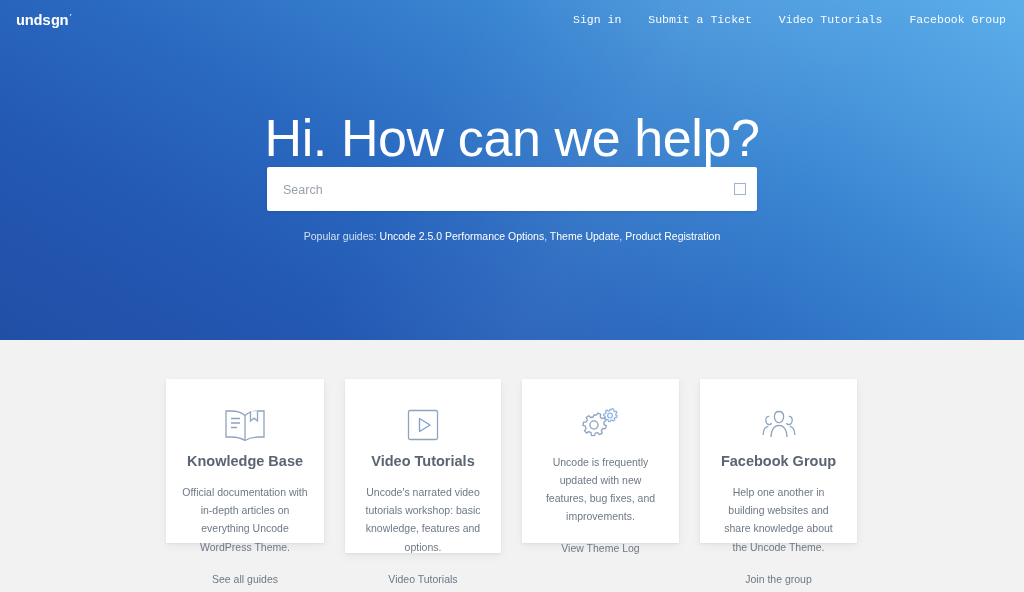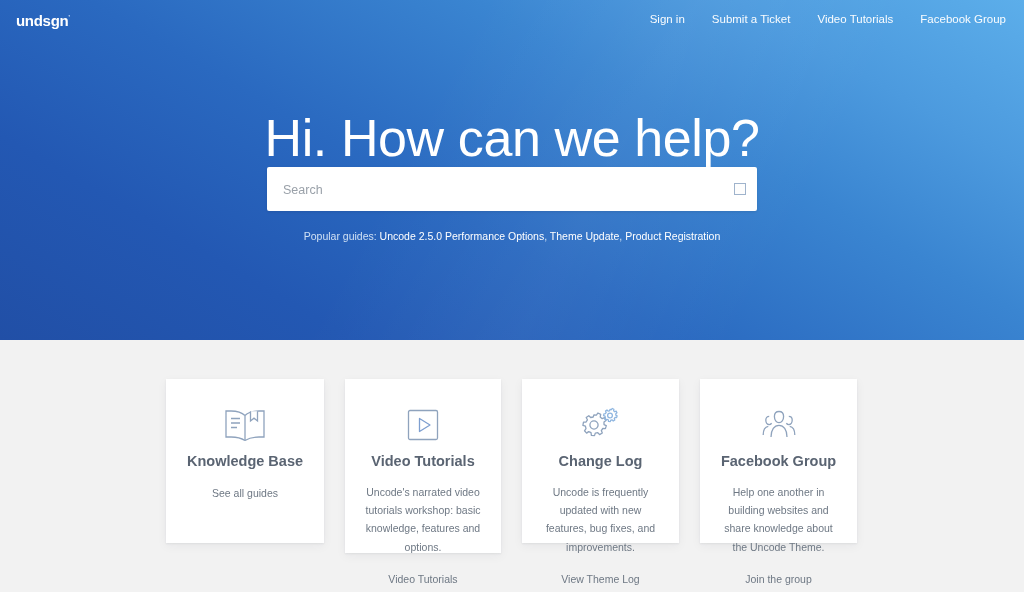--- a/index.html
+++ b/index.html
@@ -47,20 +47,21 @@
   
   .topbar {
     position: absolute;
     left: 0;
     top: 0;
     width: 1024px;
     height: 44px;
     display: flex;
     align-items: center;
     z-index: 5;
+    font-family: Liberation Mono, monospace;
   }
 
   .logo {
     position: absolute;
     left: 16px;
     top: 13px;
     color: #ffffff;
     font-size: 15px;
     font-weight: bold;
     letter-spacing: -0.3px;
@@ -274,20 +275,21 @@
       <div class="card-icon">
         <svg width="46" height="36" viewBox="0 0 46 36" fill="none" stroke="#8fa3bd" stroke-width="1.3">
           <path d="M23 8.5 C19.5 5.2 14.5 4 9 4 L4 4 L4 30 L9 30 C14.5 30 19.5 31.2 23 33.5"></path>
           <path d="M23 8.5 C26.5 5.2 31.5 4 37 4 L42 4 L42 30 L37 30 C31.5 30 26.5 31.2 23 33.5"></path>
           <path d="M23 8.5 L23 33.5"></path>
           <path d="M9 11.5 L18 11.5 M9 16 L18 16 M9 20.5 L15 20.5"></path>
           <path d="M28.5 4.3 L28.5 14 L32 11.2 L35.5 14 L35.5 4.3" fill="#ffffff"></path>
         </svg>
       </div>
       <div class="card-title">Knowledge Base</div>
+      <div class="card-desc">Official documentation with in-depth articles on everything Uncode WordPress Theme.</div>
       <a class="card-link" href="#">See all guides</a>
     </div>
 
     <div class="card card-2">
       <div class="card-icon">
         <svg width="40" height="36" viewBox="0 0 40 36" fill="none" stroke="#8fa3bd" stroke-width="1.3">
           <rect x="5.5" y="3.5" width="29" height="29" rx="1.5"></rect>
           <path d="M16.5 11.5 L27 18 L16.5 24.5 Z" stroke="#7e9fd0" stroke-linejoin="round"></path>
         </svg>
       </div>
@@ -302,21 +304,20 @@
           <g transform="translate(16,21)">
             <path d="M0 -11.2 L2.4 -10.8 L3.9 -13 L6.7 -11.6 L6.2 -9 L8.2 -7.3 L10.6 -8.4 L12 -5.6 L10 -4 L10 -1.4 L12.3 -0.4 L11.4 2.6 L8.8 2.5 L7.3 4.6 L8.3 7 L5.6 8.6 L3.8 6.7 L1.3 7.1 L0.5 9.6 L-2.6 9.3 L-3 6.7 L-5.3 5.6 L-7.4 7.1 L-9.5 4.8 L-8 2.7 L-8.6 0.2 L-11.1 -0.7 L-10.5 -3.8 L-7.9 -4 L-6.6 -6.2 L-7.8 -8.5 L-5.2 -10.3 L-3.3 -8.5 L-0.8 -9 Z" stroke-linejoin="round"></path>
             <circle cx="0" cy="-1" r="4.1"></circle>
           </g>
           <g transform="translate(32,11) scale(0.58)" stroke="#8fb6e0">
             <path d="M0 -11.2 L2.4 -10.8 L3.9 -13 L6.7 -11.6 L6.2 -9 L8.2 -7.3 L10.6 -8.4 L12 -5.6 L10 -4 L10 -1.4 L12.3 -0.4 L11.4 2.6 L8.8 2.5 L7.3 4.6 L8.3 7 L5.6 8.6 L3.8 6.7 L1.3 7.1 L0.5 9.6 L-2.6 9.3 L-3 6.7 L-5.3 5.6 L-7.4 7.1 L-9.5 4.8 L-8 2.7 L-8.6 0.2 L-11.1 -0.7 L-10.5 -3.8 L-7.9 -4 L-6.6 -6.2 L-7.8 -8.5 L-5.2 -10.3 L-3.3 -8.5 L-0.8 -9 Z" stroke-width="2.2" stroke-linejoin="round"></path>
             <circle cx="0" cy="-1" r="4.1" stroke-width="2.2"></circle>
           </g>
         </svg>
       </div>
-      <div class="card-title">Change Log</div>
       <div class="card-desc">Uncode is frequently updated with new features, bug fixes, and improvements.</div>
       <a class="card-link" href="#">View Theme Log</a>
     </div>
 
     <div class="card card-4">
       <div class="card-icon">
         <svg width="48" height="36" viewBox="0 0 48 36" fill="none" stroke="#8fa3bd" stroke-width="1.3">
           <path d="M24 4.5 C21.2 4.5 19.4 6.6 19.4 9.6 C19.4 12.8 21.3 15.6 24 15.6 C26.7 15.6 28.6 12.8 28.6 9.6 C28.6 6.6 26.8 4.5 24 4.5 Z"></path>
           <path d="M16 30 C16 22.8 19.4 18.3 24 18.3 C28.6 18.3 32 22.8 32 30"></path>
           <path d="M14.2 9.3 C12.1 9.3 10.8 10.9 10.8 13.1 C10.8 15.5 12.2 17.6 14.2 17.6 C15.2 17.6 16 17.1 16.7 16.3"></path>

